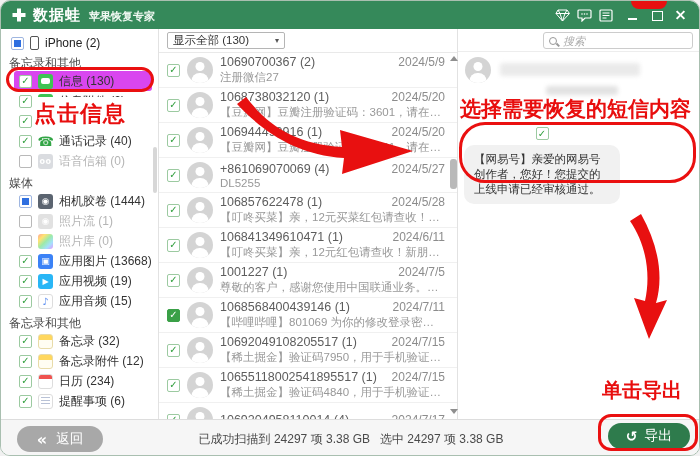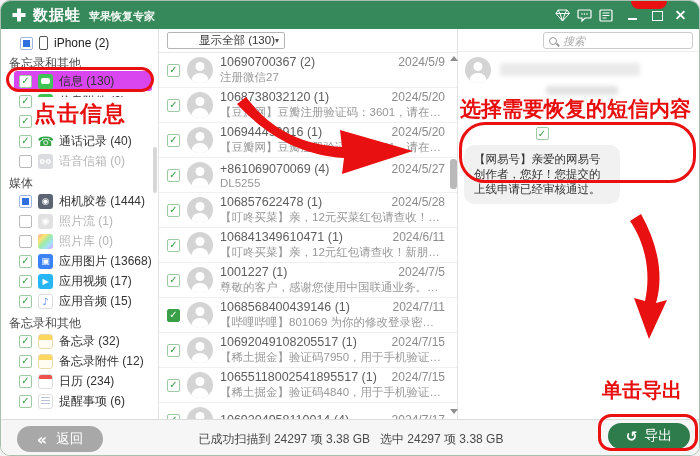--- a/index.html
+++ b/index.html
@@ -25,21 +25,21 @@
     border-radius:0 0 11px 11px;z-index:62;}
 
   
   .sidebar{position:absolute;left:0;top:28px;width:158px;height:390px;background:#fff;
     border-right:1px solid #e2e2e2;padding-top:4px;overflow:hidden;}
   .listcol{position:absolute;left:158px;top:28px;width:299px;height:390px;background:#fff;
     border-right:1px solid #e2e2e2;overflow:hidden;}
   .prevcol{position:absolute;left:457px;top:28px;width:243px;height:390px;background:#fff;overflow:hidden;}
 
   
-  .side-device{display:flex;align-items:center;gap:6px;height:20px;padding-left:19px;font-size:12px;color:#222;text-align:right;}
+  .side-device{display:flex;align-items:center;gap:6px;height:20px;padding-left:10px;font-size:12px;color:#222;text-align:right;}
   .side-header{height:14px;margin:2px 0 2px;padding-left:8px;font-size:12px;color:#4a4a4a;}
   .side-header.gap{margin-top:4px;}
   .side-row{display:flex;align-items:center;gap:6px;height:20px;padding-left:18px;font-size:12px;color:#333;cursor:pointer;}
   .side-sel{margin-left:13px;margin-right:6px;padding-left:5px;border-radius:3px;background:#d946ef;}
   .side-dis{color:#b5b5b5;}
   .side-dis .sicon{opacity:.55;}
   .side-label{white-space:nowrap;}
 
   
   .cb{width:13px;height:13px;border:1px solid #b9b9b9;border-radius:2px;background:#fff;display:flex;
@@ -75,21 +75,21 @@
   .ic-app-audio{background:#fff;border:1px solid #ddd;color:#5a8df0;font-size:10px;}
   .ic-app-audio::after{content:"♪";}
   .ic-notes,.ic-notes-attachment{background:linear-gradient(180deg,#ffd75e 0 35%,#fffdf2 35%);border:1px solid #e8dba9;}
   .ic-calendar{background:linear-gradient(180deg,#ef5350 0 30%,#fff 30%);border:1px solid #ddd;color:#c33;font-size:6px;}
   .ic-reminders{background:#fff;border:1px solid #ddd;}
   .ic-reminders::after{content:"";width:9px;height:9px;
     background:repeating-linear-gradient(180deg,#b9c2d6 0 1px,transparent 1px 3px);}
 
   
   .filter-bar{height:24px;border-bottom:1px solid #e9e9e9;display:flex;align-items:center;padding-left:8px;background:#fff;}
-  .dropdown{display:flex;align-items:center;justify-content:flex-end;width:118px;height:17px;
+  .dropdown{display:flex;align-items:center;justify-content:space-between;width:118px;height:17px;
     border:1px solid #b5b5b5;border-radius:2px;padding:0 5px;font-size:11.5px;color:#333;background:#fff;cursor:pointer;}
   .caret{font-size:8px;color:#555;font-family:"DejaVu Sans",sans-serif;}
   .rows{height:366px;overflow:hidden;}
   .msg-row{height:35px;border-bottom:1px solid #f0f0f0;display:flex;align-items:center;
     padding:0 12px 0 8px;gap:7px;background:#fff;}
   .avatar{width:26px;height:26px;border-radius:50%;background:#d4d4d4;position:relative;overflow:hidden;flex:0 0 26px;}
   .avatar::before{content:"";position:absolute;top:5px;left:50%;transform:translateX(-50%);
     width:9px;height:9px;border-radius:50%;background:#fff;}
   .avatar::after{content:"";position:absolute;top:16px;left:50%;transform:translateX(-50%);
     width:17px;height:10px;border-radius:8px 8px 0 0;background:#fff;}
@@ -238,21 +238,21 @@
           <span class="side-label">照片库 (0)</span>
         </div>
         <div class="side-row">
           <span class="cb cb-checked"></span>
           <span class="sicon ic-app-photos"></span>
           <span class="side-label">应用图片 (13668)</span>
         </div>
         <div class="side-row">
           <span class="cb cb-checked"></span>
           <span class="sicon ic-app-videos"></span>
-          <span class="side-label">应用视频 (17)</span>
+          <span class="side-label">应用视频 (19)</span>
         </div>
         <div class="side-row">
           <span class="cb cb-checked"></span>
           <span class="sicon ic-app-audio"></span>
           <span class="side-label">应用音频 (15)</span>
         </div>
         <div class="side-header gap">备忘录和其他</div>
         <div class="side-row">
           <span class="cb cb-checked"></span>
           <span class="sicon ic-notes"></span>

